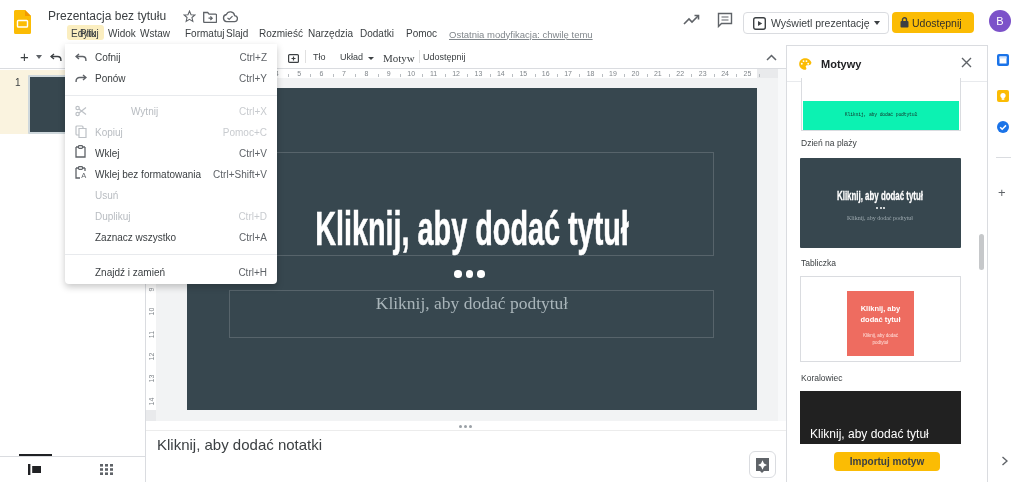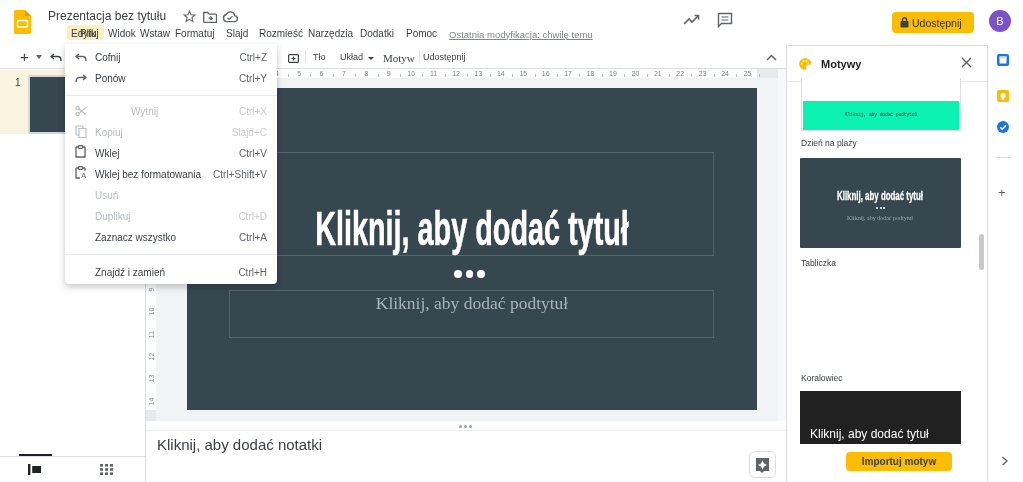--- a/index.html
+++ b/index.html
@@ -167,37 +167,45 @@
     <path d="M12.6 4.6 A4.3 4.3 0 0 0 4.4 3.5 A3.6 3.6 0 0 0 4.6 10.6 h7.6 a3 3 0 0 0 0.4 -6 z" fill="none" stroke="#5f6368" stroke-width="1.3"></path>
     <path d="M5.5 6.8 L7.2 8.5 L10.5 5.2" fill="none" stroke="#5f6368" stroke-width="1.2"></path>
   </svg>
 
   <div class="abs" style="left:67px;top:25px;width:37px;height:15px;background:#fbeec0;border-radius:3px;"></div>
   <div class="abs" style="top:28px;left:0;width:786px;height:12px;font-size:10px;color:#3c4043;">
     <span class="abs" style="left:60px;padding-left:20px;">Plik</span>
     <span class="abs" style="left:71px;">Edytuj</span>
     <span class="abs" style="left:108px;">Widok</span>
     <span class="abs" style="left:140px;">Wstaw</span>
-    <span class="abs" style="left:175px;">Formatuj</span>
+    <span class="abs" style="left:185px;">Formatuj</span>
     <span class="abs" style="left:226px;">Slajd</span>
     <span class="abs" style="left:259px;">Rozmieść</span>
     <span class="abs" style="left:308px;">Narzędzia</span>
     <span class="abs" style="left:360px;">Dodatki</span>
     <span class="abs" style="left:406px;">Pomoc</span>
     <span class="abs" style="left:449px;top:0.5px;font-size:9.5px;color:#80868b;text-decoration:underline;">Ostatnia modyfikacja: chwilę temu</span>
   </div>
 
   <svg class="abs" style="left:683px;top:13px;" width="18" height="13" viewBox="0 0 18 13">
     <path d="M1 11 L6 6 L9 9 L15 3" fill="none" stroke="#5f6368" stroke-width="1.6"></path>
     <path d="M11.5 2.5 h4 v4" fill="none" stroke="#5f6368" stroke-width="1.6"></path>
   </svg>
   <svg class="abs" style="left:717px;top:12px;" width="16" height="16" viewBox="0 0 16 16">
     <path d="M1.5 1.5 h13 v10 h-10 l-3 3 z" fill="none" stroke="#5f6368" stroke-width="1.4"></path>
     <path d="M4.5 5 h7 M4.5 8 h7" stroke="#5f6368" stroke-width="1.2"></path>
   </svg>
+  <div class="abs" style="left:743px;top:12px;width:144px;height:20px;border:1px solid #dadce0;border-radius:4px;background:#fff;">
+    <svg class="abs" style="left:9px;top:4px;" width="13" height="13" viewBox="0 0 13 13">
+      <rect x="0.7" y="0.7" width="11.6" height="11.6" rx="2" fill="none" stroke="#3c4043" stroke-width="1.4"></rect>
+      <path d="M5 4 L9.2 6.5 L5 9 Z" fill="#3c4043"></path>
+    </svg>
+    <div class="abs" style="left:27px;top:4px;font-size:10.5px;color:#3c4043;">Wyświetl prezentację</div>
+    <div class="abs" style="left:130px;top:8px;width:0;height:0;border-left:3.5px solid transparent;border-right:3.5px solid transparent;border-top:4.5px solid #3c4043;"></div>
+  </div>
   <div class="abs" style="left:892px;top:12px;width:82px;height:21px;border-radius:4px;background:#fbbc04;">
     <svg class="abs" style="left:8px;top:5px;" width="9" height="11" viewBox="0 0 9 11">
       <rect x="0.5" y="4" width="8" height="6.5" rx="1" fill="#3c4043"></rect>
       <path d="M2.5 4 V2.8 a2 2 0 0 1 4 0 V4" fill="none" stroke="#3c4043" stroke-width="1.4"></path>
     </svg>
     <div class="abs" style="left:20px;top:5px;font-size:10.5px;color:#33302a;">Udostępnij</div>
   </div>
   <div class="abs" style="left:989px;top:10px;width:22px;height:22px;border-radius:50%;background:#7c52c9;color:#fff;font-size:11px;text-align:center;line-height:22px;">B</div>
 
   <div class="abs" style="left:0;top:45px;width:786px;height:23px;background:#fff;"></div>
@@ -250,29 +258,35 @@
       <span style="position:absolute;transform:translateX(-50%) scaleX(0.607);white-space:nowrap;font-weight:bold;font-size:13px;line-height:1;color:#fff;-webkit-text-stroke:0.3px #fff;">Kliknij, aby dodać tytuł</span>
     </div>
     <div class="abs" style="left:76px;top:49px;width:2px;height:2px;border-radius:50%;background:#fff;"></div>
     <div class="abs" style="left:79.5px;top:49px;width:2px;height:2px;border-radius:50%;background:#fff;"></div>
     <div class="abs" style="left:83px;top:49px;width:2px;height:2px;border-radius:50%;background:#fff;"></div>
     <div class="abs" style="left:80px;top:57px;width:1px;">
       <span style="position:absolute;transform:translateX(-50%);white-space:nowrap;font-family:'Liberation Serif',serif;font-size:6px;color:#9fabb1;">Kliknij, aby dodać podtytuł</span>
     </div>
   </div>
   <div class="abs" style="left:801px;top:258px;font-size:8.5px;color:#3c4043;">Tabliczka</div>
+  <div class="abs" style="left:800px;top:276px;width:161px;height:86px;background:#fff;border:1px solid #dadce0;box-sizing:border-box;">
+    <div class="abs" style="left:46px;top:14px;width:67px;height:65px;background:#ee6c60;">
+      <div class="abs" style="left:0;top:13px;width:67px;text-align:center;font-weight:bold;font-size:7.5px;line-height:1.45;color:#fff;">Kliknij, aby<br>dodać tytuł</div>
+      <div class="abs" style="left:0;top:42px;width:67px;text-align:center;font-size:4.5px;line-height:1.5;color:#ffe4df;">Kliknij, aby dodać<br>podtytuł</div>
+    </div>
+  </div>
   <div class="abs" style="left:801px;top:373px;font-size:8.5px;color:#3c4043;">Koralowiec</div>
   <div class="abs" style="left:800px;top:391px;width:161px;height:53px;background:#212121;">
     <div class="abs" style="left:10px;top:36px;font-size:12px;color:#fff;">Kliknij, aby dodać tytuł</div>
   </div>
 
   <div class="abs" style="left:979px;top:234px;width:5px;height:36px;border-radius:2.5px;background:#c6c8ca;"></div>
 
   <div class="abs" style="left:787px;top:444px;width:200px;height:38px;background:#fff;"></div>
-  <div class="abs" style="left:834px;top:452px;width:106px;height:19px;border-radius:4px;background:#fbbc04;text-align:center;font-size:10px;font-weight:bold;color:#3c4043;line-height:19px;margin-left:12px;">Importuj motyw</div>
+  <div class="abs" style="left:834px;top:452px;width:106px;height:19px;border-radius:4px;background:#fbbc04;text-align:center;font-size:10px;font-weight:bold;color:#3c4043;line-height:19px;">Importuj motyw</div>
 
   <div class="abs" style="left:987px;top:45px;width:36px;height:437px;background:#fff;"></div>
   <div class="abs" style="left:987px;top:45px;width:1px;height:437px;background:#dadce0;"></div>
   <svg class="abs" style="left:997px;top:54px;" width="12" height="12" viewBox="0 0 12 12">
     <rect x="0" y="0" width="12" height="12" rx="2" fill="#1a73e8"></rect>
     <rect x="2.5" y="2.5" width="7" height="7" fill="#fff"></rect>
     <rect x="2.5" y="2.5" width="7" height="2" fill="#d2e3fc"></rect>
   </svg>
   <svg class="abs" style="left:997px;top:90px;" width="12" height="12" viewBox="0 0 12 12">
     <rect x="0" y="0" width="12" height="12" rx="2" fill="#fbbc04"></rect>
@@ -292,21 +306,21 @@
   <div class="abs" style="left:65px;top:44px;width:212px;height:240px;background:#fff;border-radius:0 0 4px 4px;
        box-shadow:0 3px 7px rgba(0,0,0,0.22);z-index:50;font-size:10px;color:#3c4043;">
     <div class="abs" style="left:30px;top:7.5px;">Cofnij</div>
       <div class="abs" style="right:10px;top:7.5px;color:#5f6368;">Ctrl+Z</div>
     <div class="abs" style="left:30px;top:28.5px;">Ponów</div>
       <div class="abs" style="right:10px;top:28.5px;color:#5f6368;">Ctrl+Y</div>
     <div class="abs" style="left:0;top:51px;width:212px;height:1px;background:#e8eaed;"></div>
     <div class="abs" style="left:30px;top:61.5px;color:#b8bcc1;margin-left:36px;">Wytnij</div>
       <div class="abs" style="right:10px;top:61.5px;color:#c8cbcf;">Ctrl+X</div>
     <div class="abs" style="left:30px;top:82.5px;color:#b8bcc1;">Kopiuj</div>
-      <div class="abs" style="right:10px;top:82.5px;color:#c8cbcf;">Slajd+C</div>
+      <div class="abs" style="right:10px;top:82.5px;color:#c8cbcf;">Pomoc+C</div>
     <div class="abs" style="left:30px;top:103.5px;">Wklej</div>
       <div class="abs" style="right:10px;top:103.5px;color:#5f6368;">Ctrl+V</div>
     <div class="abs" style="left:30px;top:124.5px;text-align:right;">Wklej bez formatowania</div>
       <div class="abs" style="right:10px;top:124.5px;color:#5f6368;">Ctrl+Shift+V</div>
     <div class="abs" style="left:30px;top:145.5px;color:#b8bcc1;">Usuń</div>
     <div class="abs" style="left:30px;top:166.5px;color:#b8bcc1;">Duplikuj</div>
       <div class="abs" style="right:10px;top:166.5px;color:#c8cbcf;">Ctrl+D</div>
     <div class="abs" style="left:30px;top:187.5px;">Zaznacz wszystko</div>
       <div class="abs" style="right:10px;top:187.5px;color:#5f6368;">Ctrl+A</div>
     <div class="abs" style="left:0;top:210px;width:212px;height:1px;background:#e8eaed;"></div>

